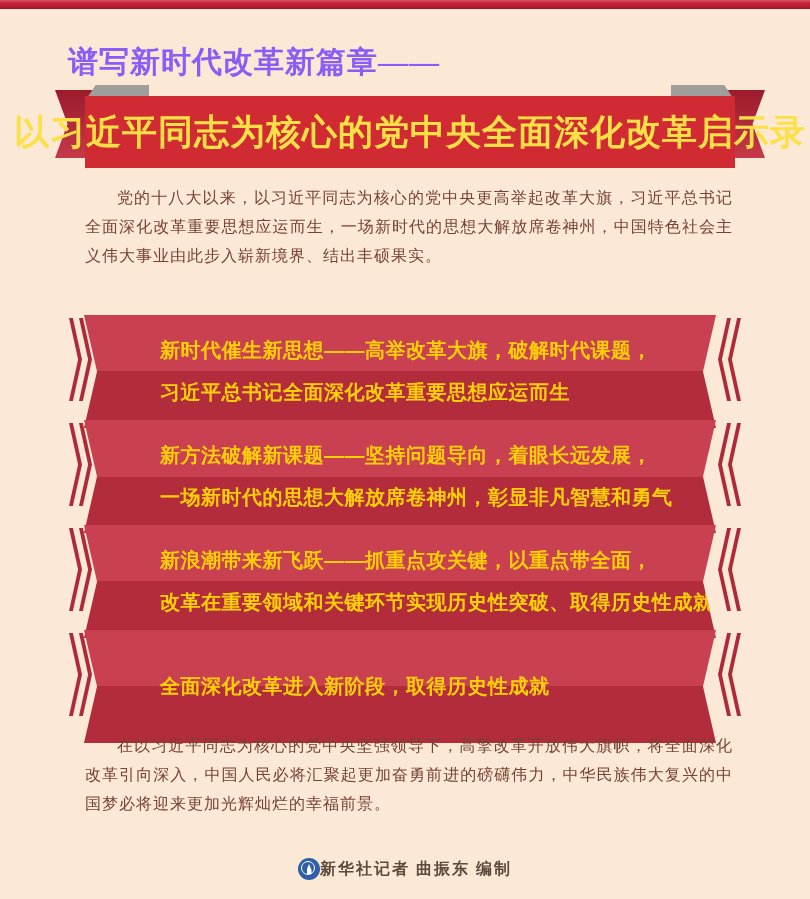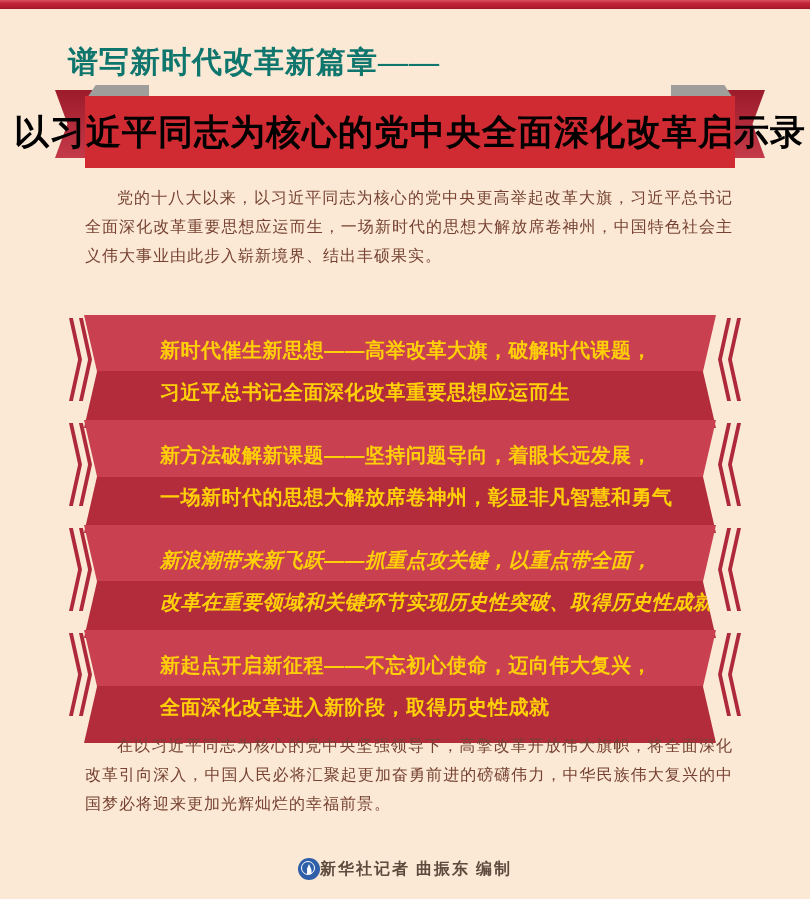--- a/index.html
+++ b/index.html
@@ -10,53 +10,53 @@
   }
   
   .top-bar{
     position:absolute;top:0;left:0;right:0;height:9px;
     background:linear-gradient(180deg,#d85562 0%,#c22438 35%,#b51e32 75%,#9e1527 100%);
   }
   
   .kicker{
     position:absolute;top:42px;left:68px;
     font-family:"Liberation Serif", serif;
-    font-size:30px;font-weight:bold;color:#0f766e;letter-spacing:1px;
+    font-size:30px;font-weight:bold;color:#8b5cf6;letter-spacing:1px;
     white-space:nowrap;
   }
   
   .title-ribbon{position:absolute;top:85px;left:55px;width:710px;height:87px;}
   .tail{
     position:absolute;top:5px;width:48px;height:68px;
     background:linear-gradient(180deg,#9c1b2b 0%,#c53a49 100%);
   }
   .tail-left{left:0;clip-path:polygon(0 0,100% 0,100% 100%,0 100%,26% 50%);}
   .tail-right{right:0;clip-path:polygon(0 0,100% 0,74% 50%,100% 100%,0 100%);}
   .fold{position:absolute;top:0;width:62px;height:13px;background:#a09e9a;}
   .fold-left{left:32px;clip-path:polygon(14% 0,100% 0,100% 100%,0 100%);}
   .fold-right{right:32px;clip-path:polygon(0 0,86% 0,100% 100%,0 100%);}
   .title-body{
     position:absolute;left:30px;right:30px;top:11px;bottom:4px;
     background:#d02a33;
     display:flex;align-items:center;justify-content:center;
-    color:#000000;font-size:35px;font-weight:bold;
+    color:#fde047;font-size:35px;font-weight:bold;
     font-family:"Liberation Serif", serif;letter-spacing:1px;white-space:nowrap;
   }
   
   .para{
     position:absolute;left:85px;width:648px;
     font-family:"Liberation Serif", serif;
     font-size:16px;line-height:29px;color:#774233;
     text-indent:2em;letter-spacing:1px;text-align:justify;
   }
   .para-intro{top:183px;}
   .para-closing{top:731px;}
   
   .ribbon{position:absolute;left:68px;width:674px;height:89px;}
-  .rib-1{top:315px;} .rib-2{top:420px;} .rib-3{top:525px;font-style:italic;} .rib-4{top:630px;}
+  .rib-1{top:315px;} .rib-2{top:420px;} .rib-3{top:525px;} .rib-4{top:630px;}
   .chev{
     position:absolute;top:3px;width:13px;height:83px;background:#ae2a3a;
     clip-path:polygon(0 0,30% 0,100% 50%,30% 100%,0 100%,70% 50%);
   }
   .chev-l1{left:1px;} .chev-l2{left:11px;}
   .chev-r1{right:1px;transform:scaleX(-1);} .chev-r2{right:11px;transform:scaleX(-1);}
   .ribbon-body{
     position:absolute;left:16px;right:26px;top:0;height:113px;box-sizing:border-box;
     background:linear-gradient(180deg,#c94150 0%,#c94150 50%,#b22c3c 50%,#b22c3c 100%);
     clip-path:polygon(0 0,100% 0,calc(100% - 13px) 50%,100% 100%,0 100%,13px 50%);
@@ -137,21 +137,20 @@
     <div class="ribbon-line">改革在重要领域和关键环节实现历史性突破、取得历史性成就</div>
   </div>
 </div>
 
 <div class="ribbon rib-4">
   <div class="chev chev-l1"></div>
   <div class="chev chev-l2"></div>
   <div class="chev chev-r1"></div>
   <div class="chev chev-r2"></div>
   <div class="ribbon-body">
-    <div class="ribbon-line">新起点开启新征程——不忘初心使命，迈向伟大复兴，</div>
     <div class="ribbon-line">全面深化改革进入新阶段，取得历史性成就</div>
   </div>
 </div>
 
 <div class="para para-closing">在以习近平同志为核心的党中央坚强领导下，高擎改革开放伟大旗帜，将全面深化改革引向深入，中国人民必将汇聚起更加奋勇前进的磅礴伟力，中华民族伟大复兴的中国梦必将迎来更加光辉灿烂的幸福前景。</div>
 
 <div class="footer">
   <span class="logo">
     <span class="logo-ring"></span>
     <span class="logo-mark"></span>

